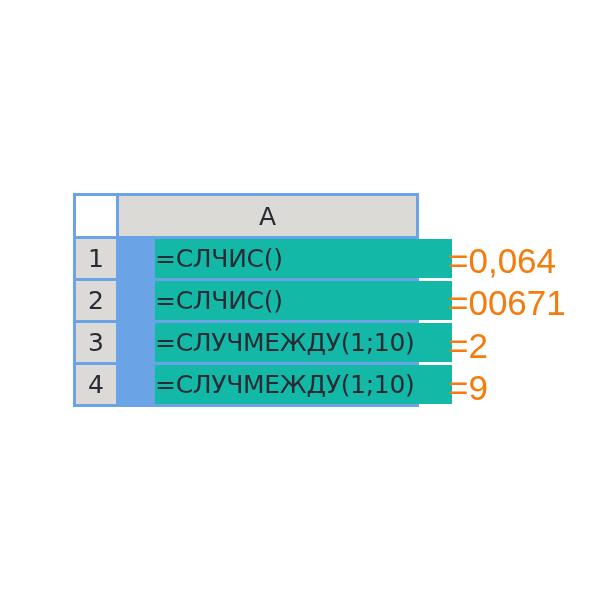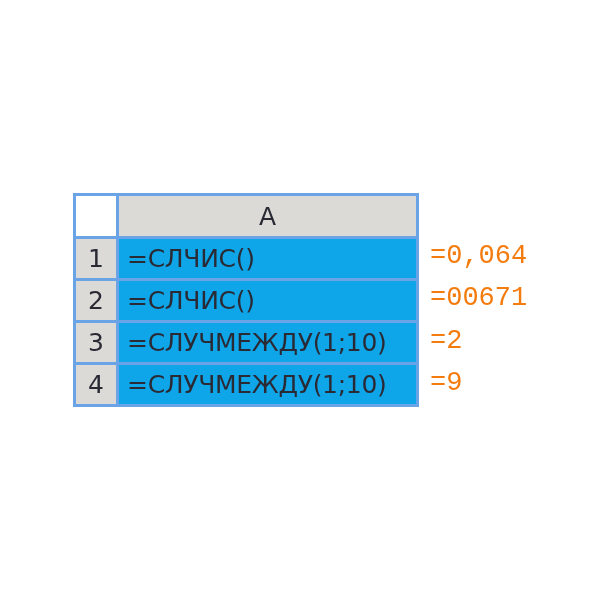--- a/index.html
+++ b/index.html
@@ -2,22 +2,22 @@
 <html><head>
 <meta charset="utf-8">
 <style>
   html, body { margin:0; padding:0; }
   body { width:600px; height:600px; background:#ffffff; position:relative; overflow:hidden; font-family:"DejaVu Sans", sans-serif; }
   .grid { position:absolute; left:73px; top:193px; width:346px; height:214px; background:#6aa3e6; }
   .cell { position:absolute; box-sizing:border-box; display:flex; align-items:center; font-size:25px; color:#2a2a35; }
   .hdr { background:#dcdad7; justify-content:center; }
   .corner { background:#ffffff; }
   .rownum { background:#dcdad7; justify-content:center; }
-  .formula { background:#0ea5e9; padding-left:8px; white-space:nowrap; letter-spacing:-0.3px; }
-  .result { position:absolute; left:430px; font-family:Liberation Mono, monospace; font-size:27px; color:#f47c0f; white-space:nowrap; }
+  .formula { background:#14b8a6; white-space:nowrap; letter-spacing:-0.3px;margin-left:36px; }
+  .result { position:absolute; left:448px; font-family:Liberation Sans, sans-serif; font-size:35px; color:#f47c0f; white-space:nowrap; }
 </style>
 </head>
 <body>
 
 <div class="grid">
   <div class="cell corner" style="left:3px;top:3px;width:40px;height:40px;"></div>
   <div class="cell hdr" style="left:46px;top:3px;width:297px;height:40px;">A</div>
 
   <div class="cell rownum" style="left:3px;top:46px;width:40px;height:39px;">1</div>
   <div class="cell formula" style="left:46px;top:46px;width:297px;height:39px;">=СЛЧИС()</div>

